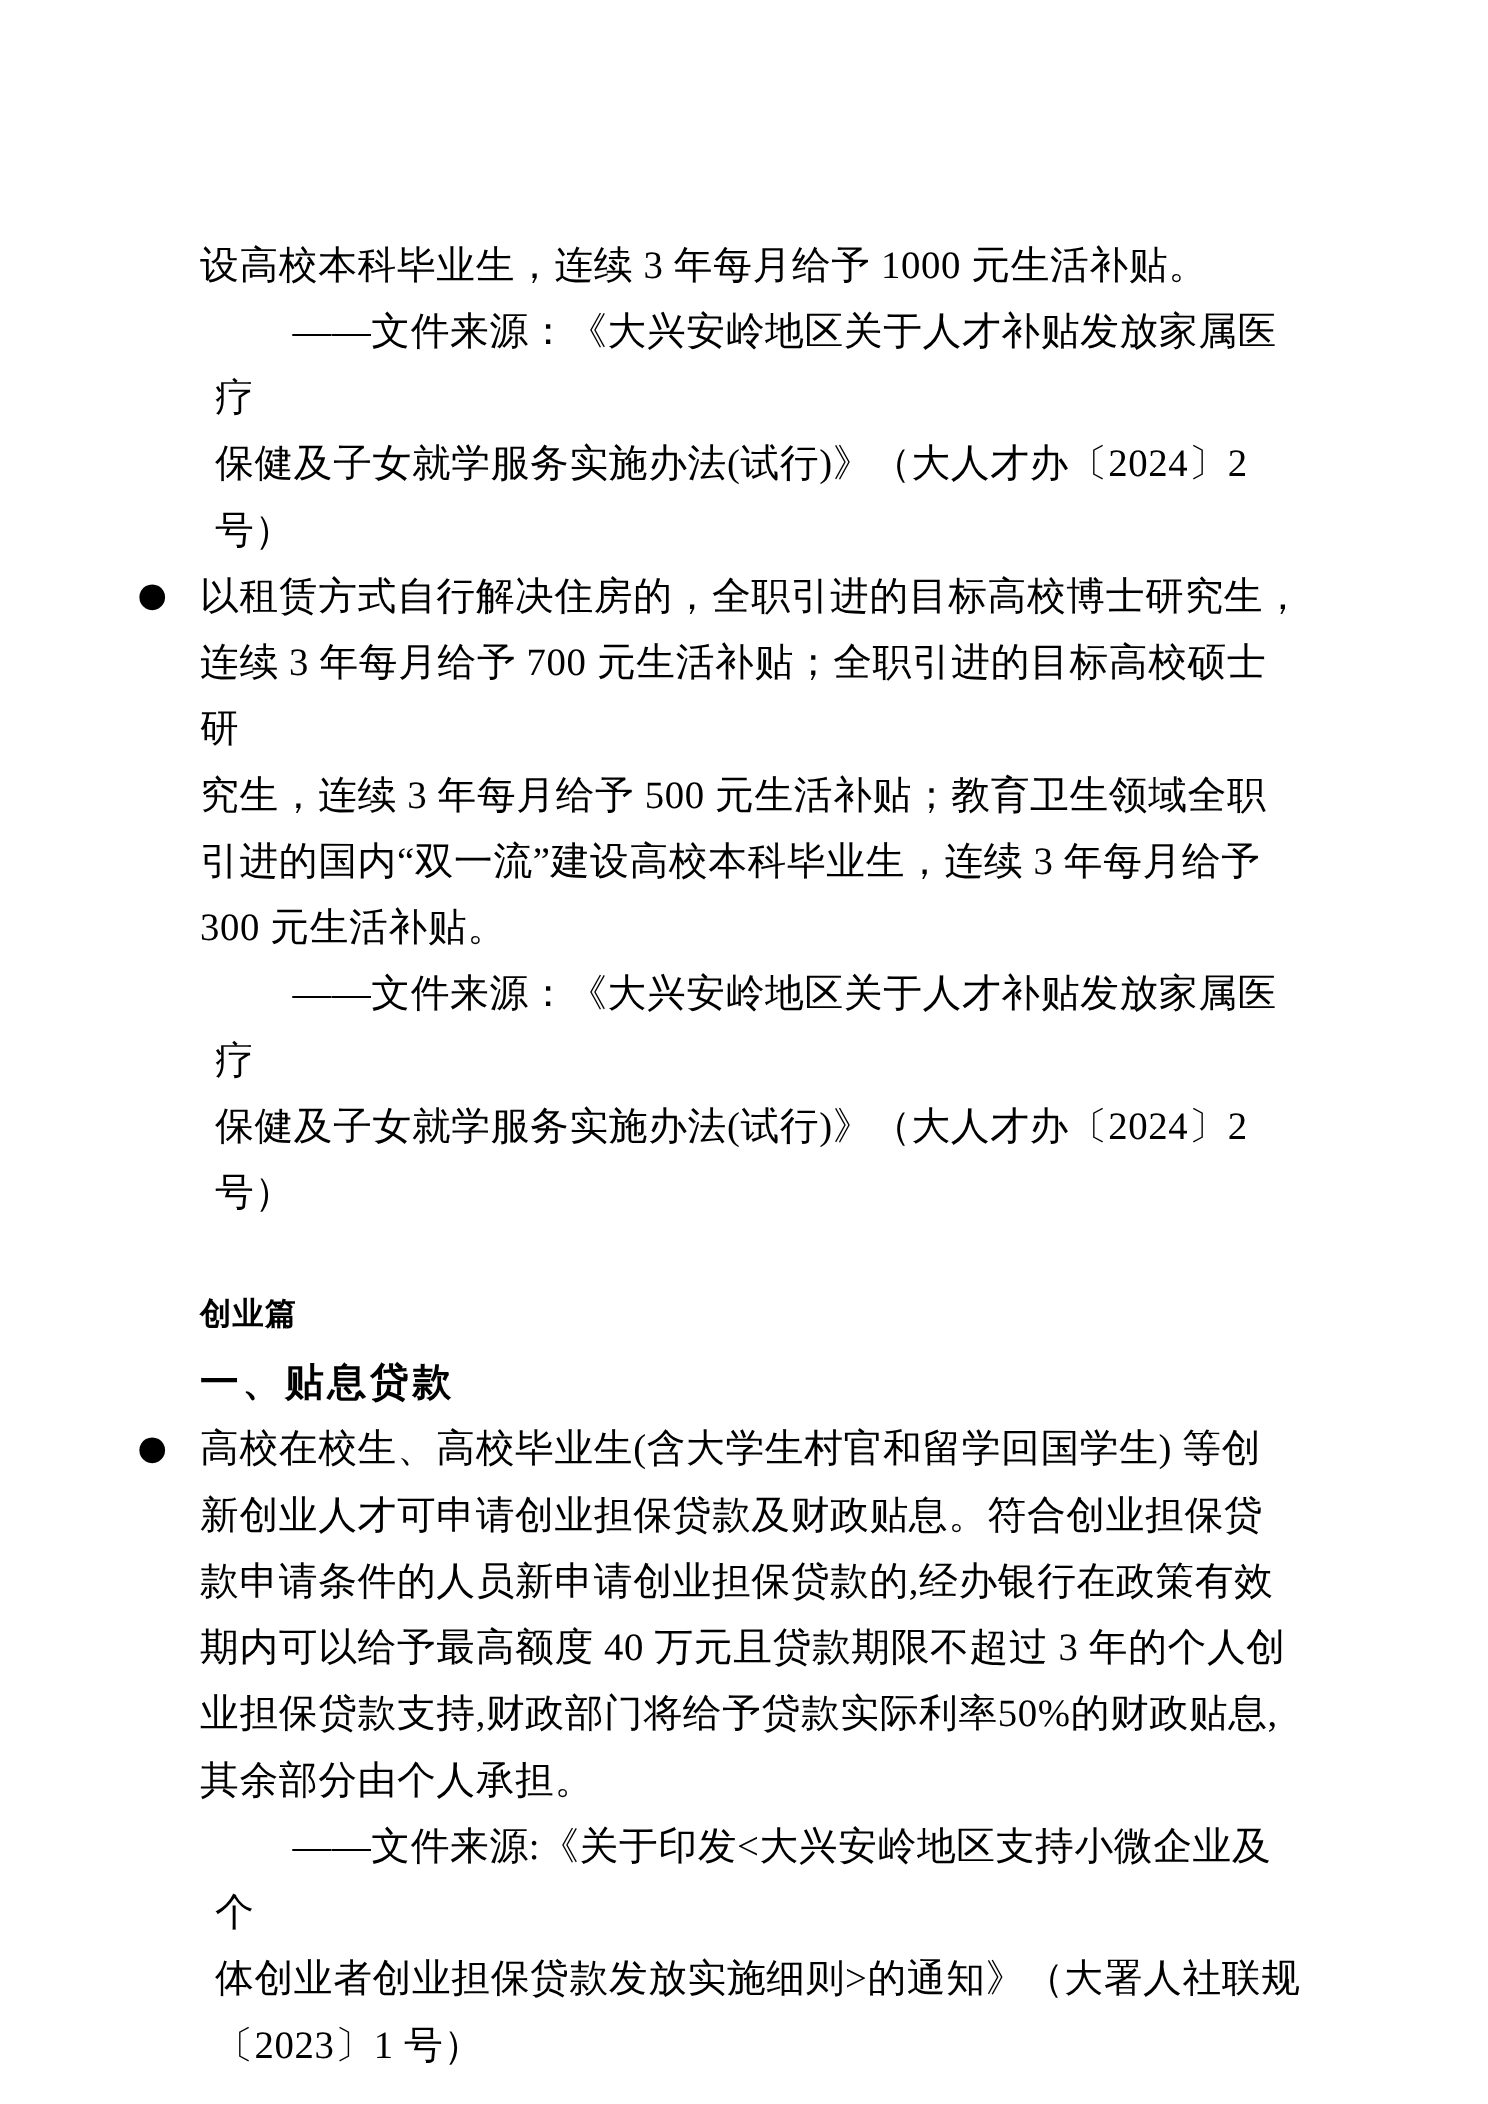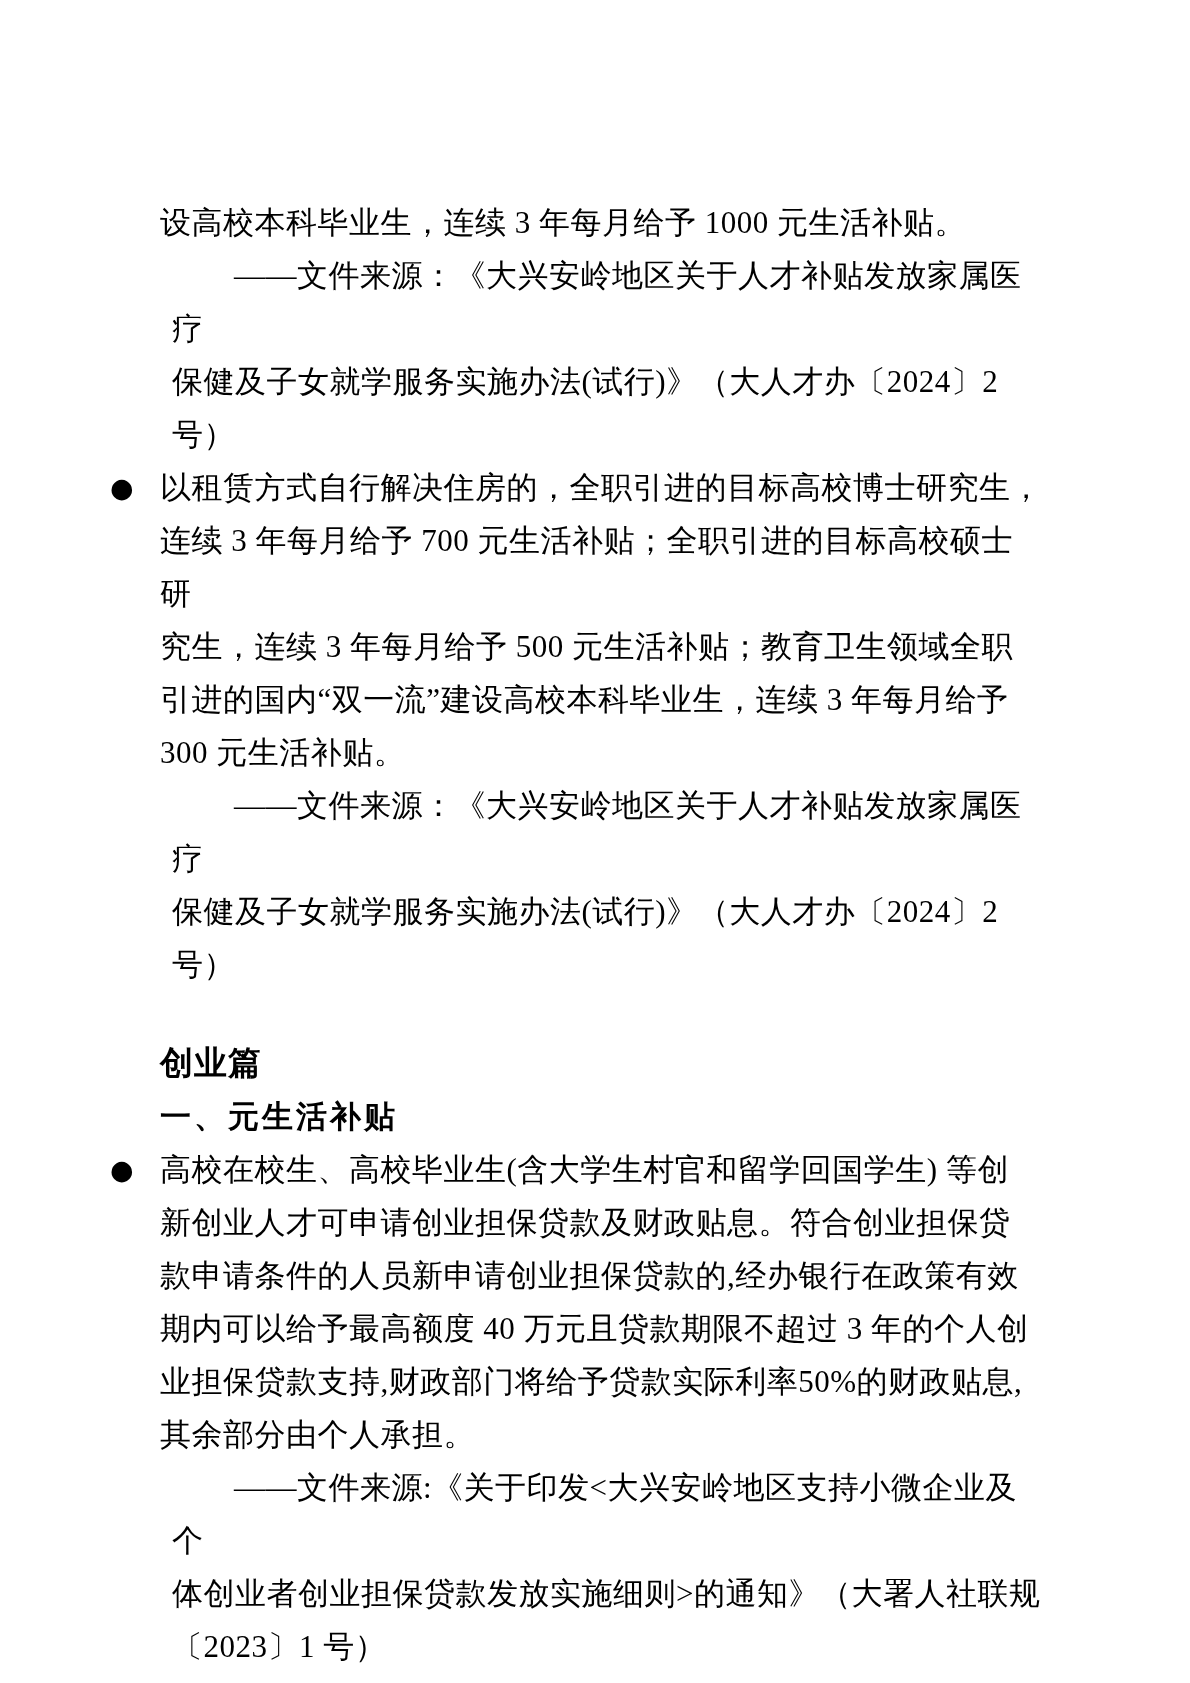--- a/index.html
+++ b/index.html
@@ -12,21 +12,21 @@
     width: 1190px;
     height: 1683px;
     background: #ffffff;
     color: #000000;
     font-family: "Liberation Serif", "DejaVu Serif", serif;
     overflow: hidden;
   }
   .content {
     position: absolute;
     left: 160px;
-    top: 196px;
+    top: 185px;
     width: 882px;
   }
   .para {
     margin: 0;
     font-size: 31px;
     line-height: 53px;
     white-space: pre-line;
     letter-spacing: 0.5px;
   }
   .source {
@@ -41,23 +41,23 @@
     left: -50px;
     top: 0;
     width: 40px;
     font-size: 27px;
     line-height: 53px;
     font-family: "DejaVu Sans", sans-serif;
     color: #000000;
   }
   .section-heading {
     margin: 46px 0 0 0;
-    font-family: Liberation Serif, serif;
+    font-family: Liberation Mono, monospace;
     font-weight: 700;
-    font-size: 33px;
+    font-size: 25px;
     line-height: 53px;
     letter-spacing: 1px;
   }
   .sub-heading {
     margin: 0;
     font-size: 31px;
     font-weight: 700;
     line-height: 53px;
     letter-spacing: 3px;
   }
@@ -80,21 +80,21 @@
 究生，连续 3 年每月给予 500 元生活补贴；教育卫生领域全职
 引进的国内“双一流”建设高校本科毕业生，连续 3 年每月给予
 300 元生活补贴。</p>
     </div>
 
     <p class="para source">——文件来源：《大兴安岭地区关于人才补贴发放家属医疗
 保健及子女就学服务实施办法(试行)》（大人才办〔2024〕2 号）</p>
 
     <h2 class="section-heading">创业篇</h2>
 
-    <h3 class="sub-heading">一、元生活补贴</h3>
+    <h3 class="sub-heading">一、贴息贷款</h3>
 
     <div class="with-bullet">
       <span class="bullet-icon">●</span>
       <p class="para">高校在校生、高校毕业生(含大学生村官和留学回国学生) 等创
 新创业人才可申请创业担保贷款及财政贴息。符合创业担保贷
 款申请条件的人员新申请创业担保贷款的,经办银行在政策有效
 期内可以给予最高额度 40 万元且贷款期限不超过 3 年的个人创
 业担保贷款支持,财政部门将给予贷款实际利率50%的财政贴息,
 其余部分由个人承担。</p>
     </div>

